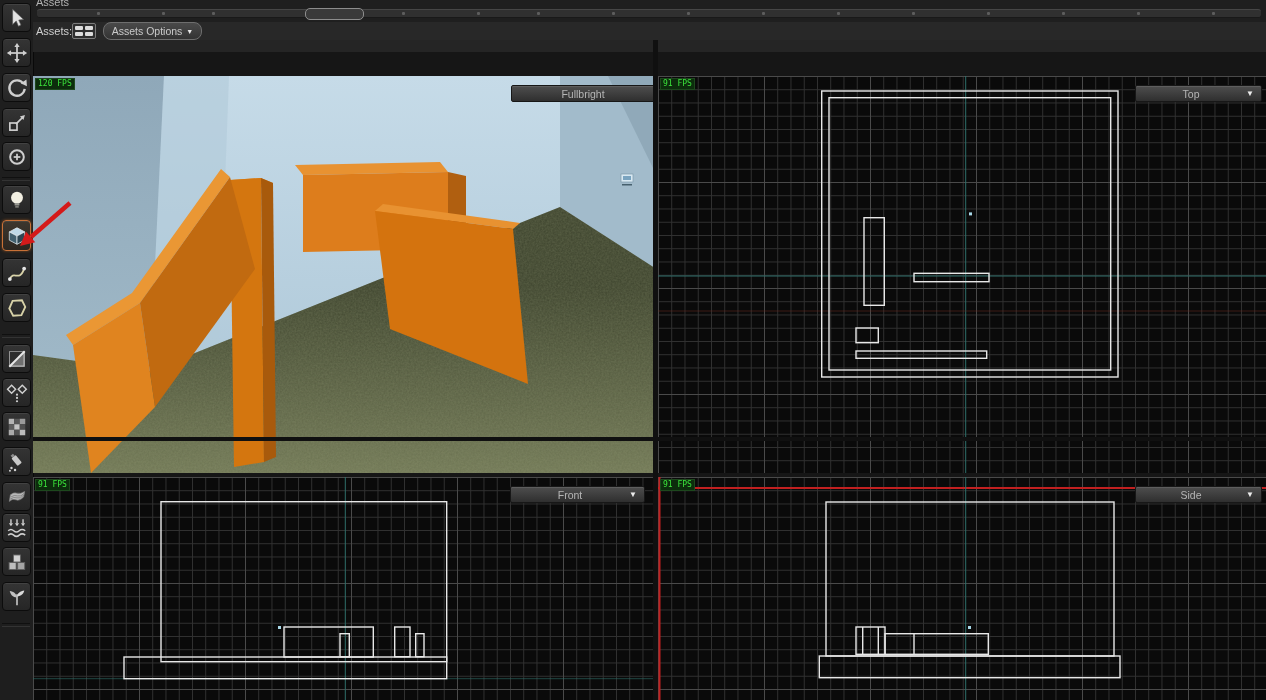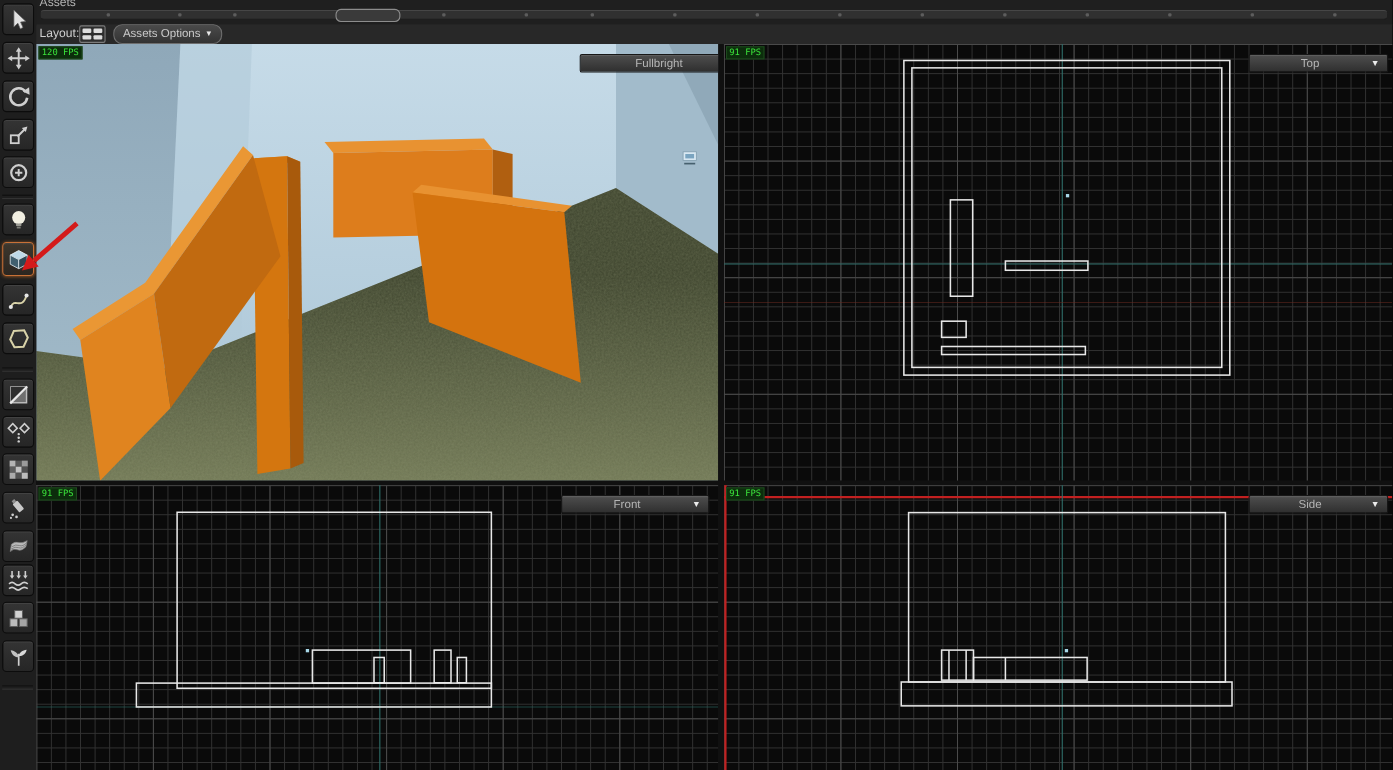--- a/index.html
+++ b/index.html
@@ -34,21 +34,21 @@
   #layout-grid-btn{position:absolute;left:39px;top:1px;width:24px;height:16px;background:#2e2e2e;
                border:1px solid #7c7c7c;border-radius:2px;display:grid;
                grid-template-columns:1fr 1fr;gap:2px;padding:2px;box-sizing:border-box;}
   #layout-grid-btn span{background:#ddd;border-radius:1px;}
   #session-options-btn{position:absolute;left:70px;top:0px;width:97px;height:16px;border-radius:8px;
                background:linear-gradient(#4a4a4a,#333);border:1px solid #6e6e6e;color:#c9c9c9;
                font-size:10.5px;display:flex;align-items:center;justify-content:center;gap:4px;}
   #session-options-btn .arrow{font-size:7px;color:#e8e8e8;}
 
   
-  .vp{position:absolute;overflow:hidden;background:#0a0a0a;}
+  .vp{position:absolute;overflow:hidden;background:#0a0a0a;margin-top:36px;}
   .grid-bg{background-color:#0a0a0a;background-image:
       linear-gradient(#4a4a4a 1px,transparent 1px),
       linear-gradient(90deg,#4a4a4a 1px,transparent 1px),
       linear-gradient(#313131 1px,transparent 1px),
       linear-gradient(90deg,#313131 1px,transparent 1px);
       background-size:106px 106px,106px 106px,13.25px 13.25px,13.25px 13.25px;}
   .vp svg.wire{position:absolute;left:0;top:0;}
   .fps{position:absolute;left:2px;top:2px;font-family:"DejaVu Sans Mono",monospace;font-size:8px;
        color:#3be43b;background:#0c2d0c;border:1px solid #1d481d;padding:0 2px;line-height:10px;}
   .vp-dropdown{position:absolute;top:9px;height:17px;border-radius:2px;box-sizing:border-box;
@@ -253,21 +253,21 @@
             <div class="track-tick" style="left: 875px;"></div>
             <div class="track-tick" style="left: 950px;"></div>
             <div class="track-tick" style="left: 1025px;"></div>
             <div class="track-tick" style="left: 1100px;"></div>
             <div class="track-tick" style="left: 1175px;"></div>
           </div>
         <div id="track-thumb"></div>
       </div>
     </div>
     <div id="topbar-row2">
-      <span id="layout-label">Layout:</span>
+      <span id="layout-label">Assets:</span>
       <div id="layout-grid-btn">
         <span></span>
           <span></span>
         <span></span>
           <span></span>
       </div>
       <div id="session-options-btn">
         <span>Assets Options</span>
         <span class="arrow">▼</span>
       </div>
@@ -332,21 +332,21 @@
         <polygon points="342,135 480,153 495,308 357,253" fill="#d4730e"></polygon>
       </g>
 
       <g>
         <polygon points="33,259 99,217 188,93 197,101 107,227 40,269" fill="#ea9734"></polygon>
         <polygon points="40,269 107,227 122,331 58,397" fill="#e0841f"></polygon>
         <polygon points="107,227 197,101 222,193 122,331" fill="#c16a10"></polygon>
       </g>
     </svg>
     <span class="fps">120 FPS</span>
-    <div class="vp-dropdown" style="left:494px;width:159px">
+    <div class="vp-dropdown" style="left:478px;width:159px">
       <span class="lbl">Fullbright</span>
       <span class="arrow">▼</span>
     </div>
   </div>
 
   <div class="vp grid-bg" style="left:658px;top:40px;width:608px;height:397px">
     <svg class="wire" width="608" height="397" viewBox="0 0 608 397">
       <line x1="307.7" y1="0" x2="307.7" y2="397" stroke="#2f6f6a" stroke-width="1"></line>
       <line x1="0" y1="200" x2="608" y2="200" stroke="#2f6f6a" stroke-width="1"></line>
       <line x1="0" y1="235" x2="608" y2="235" stroke="#6e2a20" stroke-width="1" opacity=".5"></line>

